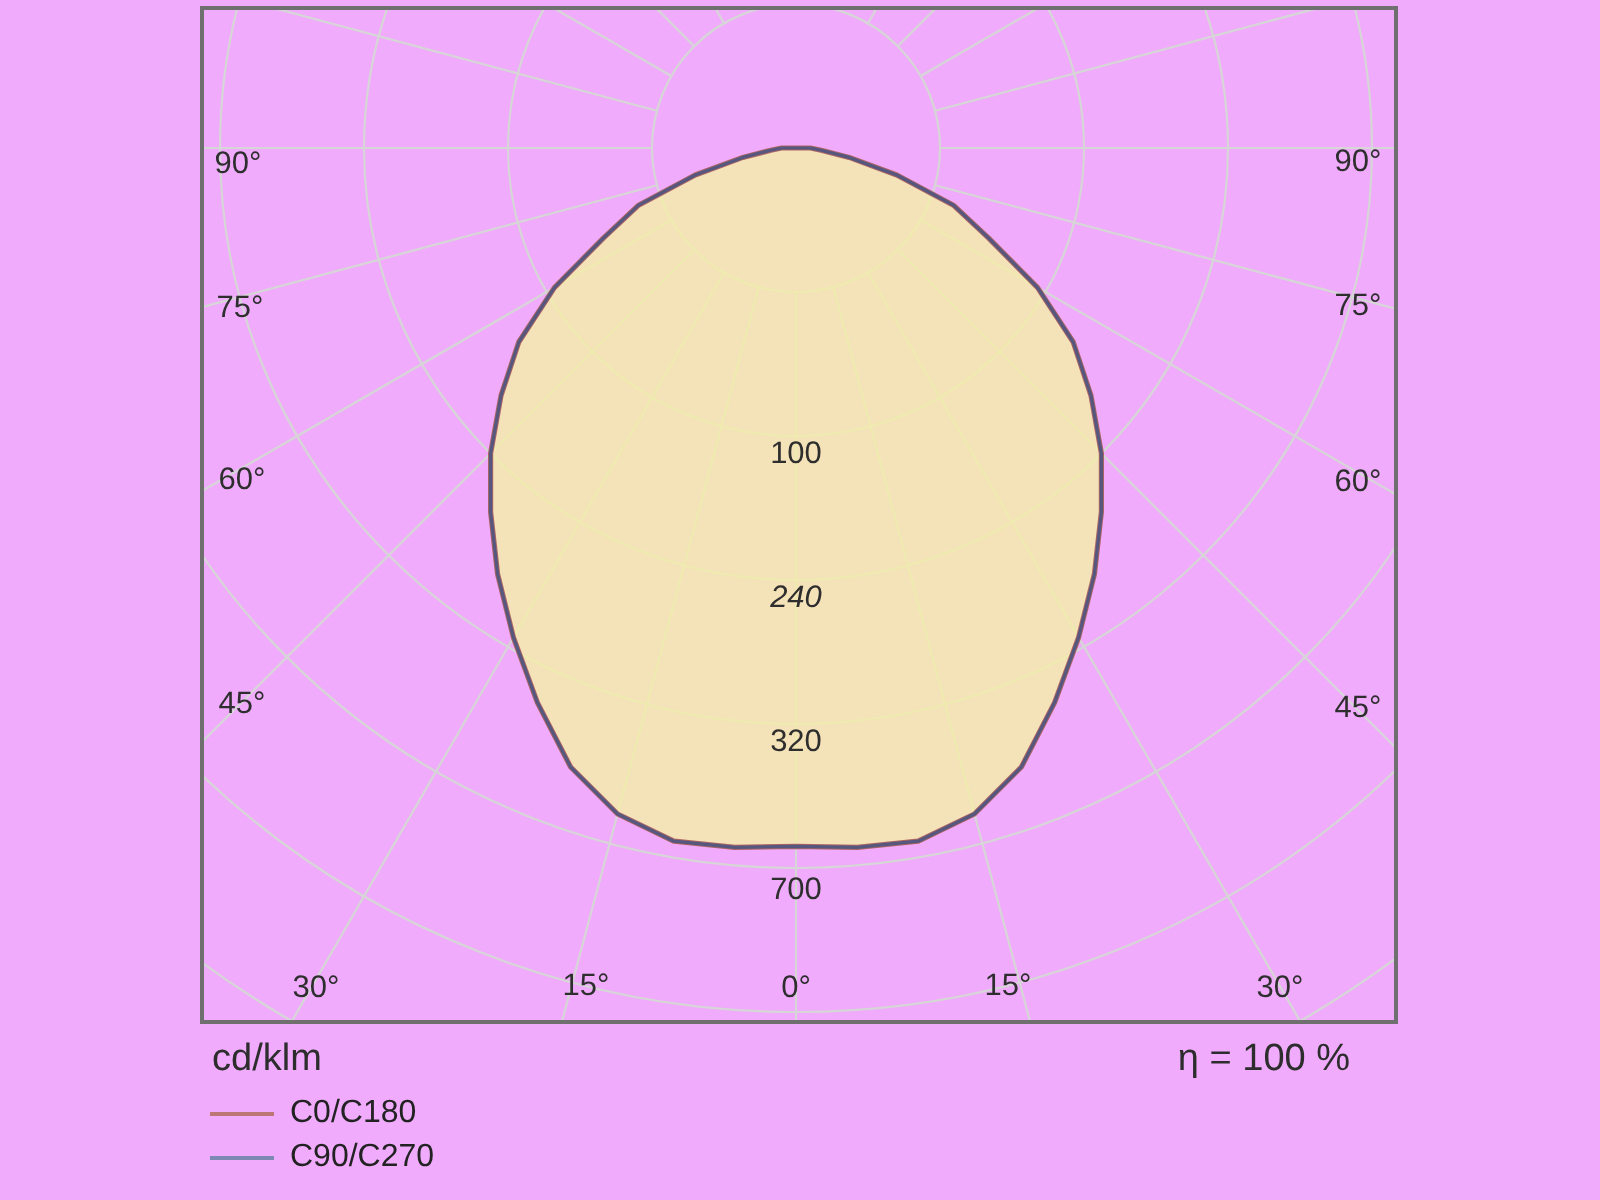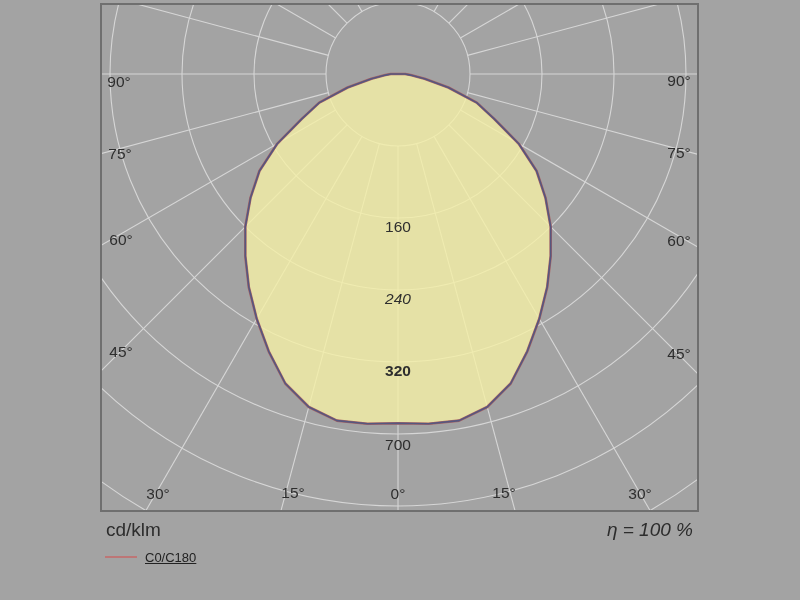--- a/index.html
+++ b/index.html
@@ -1,33 +1,33 @@
 <!DOCTYPE html>
 <html><head>
 <meta charset="utf-8">
 <style>
   html,body{margin:0;padding:0;background:#ffffff;}
   #stage{
     position:relative;width:800px;height:600px;overflow:hidden;
-    background:#a3a3a3;font-family:"Liberation Sans",sans-serif;
+    background:#f0abfc;font-family:"Liberation Sans",sans-serif;
   }
   #plot-svg{position:absolute;left:0;top:0;}
   .plot-label{
     position:absolute;transform:translate(-50%,-50%);
     font-size:15.5px;color:#2e2e2e;white-space:nowrap;line-height:1;
   }
   .footer-label{
     position:absolute;font-size:19px;color:#2d2d2d;white-space:nowrap;line-height:1.2;
   }
   #unit-label{left:106px;top:519px;}
-  #efficiency-label{right:107px;top:519px;text-align:center;font-style:italic;}
+  #efficiency-label{right:125px;top:519px;text-align:center;}
   #legend{position:absolute;left:105px;top:546px;}
   .legend-row{display:flex;align-items:center;height:22px;}
   .legend-line{display:inline-block;width:32px;height:2px;margin-right:8px;}
-  .legend-text{font-size:13px;color:#222222;line-height:1;text-decoration:underline;}
+  .legend-text{font-size:16px;color:#222222;line-height:1;}
 </style>
 </head>
 <body>
 
 <div id="stage">
 
   <svg id="plot-svg" width="800" height="600">
       <defs>
         <clipPath id="plotclip">
           <rect x="101" y="4" width="597" height="507"></rect>
@@ -79,30 +79,34 @@
       <div class="plot-label" style="left: 121px; top: 352px;">45°</div>
       <div class="plot-label" style="left: 158px; top: 494px;">30°</div>
       <div class="plot-label" style="left: 293px; top: 493px;">15°</div>
       <div class="plot-label" style="left: 398px; top: 494px;">0°</div>
       <div class="plot-label" style="left: 504px; top: 493px;">15°</div>
       <div class="plot-label" style="left: 640px; top: 494px;">30°</div>
       <div class="plot-label" style="left: 679px; top: 354px;">45°</div>
       <div class="plot-label" style="left: 679px; top: 241px;">60°</div>
       <div class="plot-label" style="left: 679px; top: 153px;">75°</div>
       <div class="plot-label" style="left: 679px; top: 81px;">90°</div>
-      <div class="plot-label" style="left: 398px; top: 227px;">160</div>
+      <div class="plot-label" style="left: 398px; top: 227px;">100</div>
       <div class="plot-label" style="left: 398px; top: 299px; font-style: italic;">240</div>
-      <div class="plot-label" style="left: 398px; top: 371px; font-weight: bold;">320</div>
+      <div class="plot-label" style="left: 398px; top: 371px;">320</div>
       <div class="plot-label" style="left: 398px; top: 445px;">700</div>
     </div>
 
   <div id="unit-label" class="footer-label">cd/klm</div>
 
   <div id="efficiency-label" class="footer-label">η = 100 %</div>
 
   <div id="legend">
     <div class="legend-row">
       <span class="legend-line" style="background: rgb(189, 118, 118);"></span>
       <span class="legend-text">C0/C180</span>
     </div>
+    <div class="legend-row">
+      <span class="legend-line" style="background: rgb(125, 136, 179);"></span>
+      <span class="legend-text">C90/C270</span>
+    </div>
   </div>
 
 </div>
 
 </body></html>

